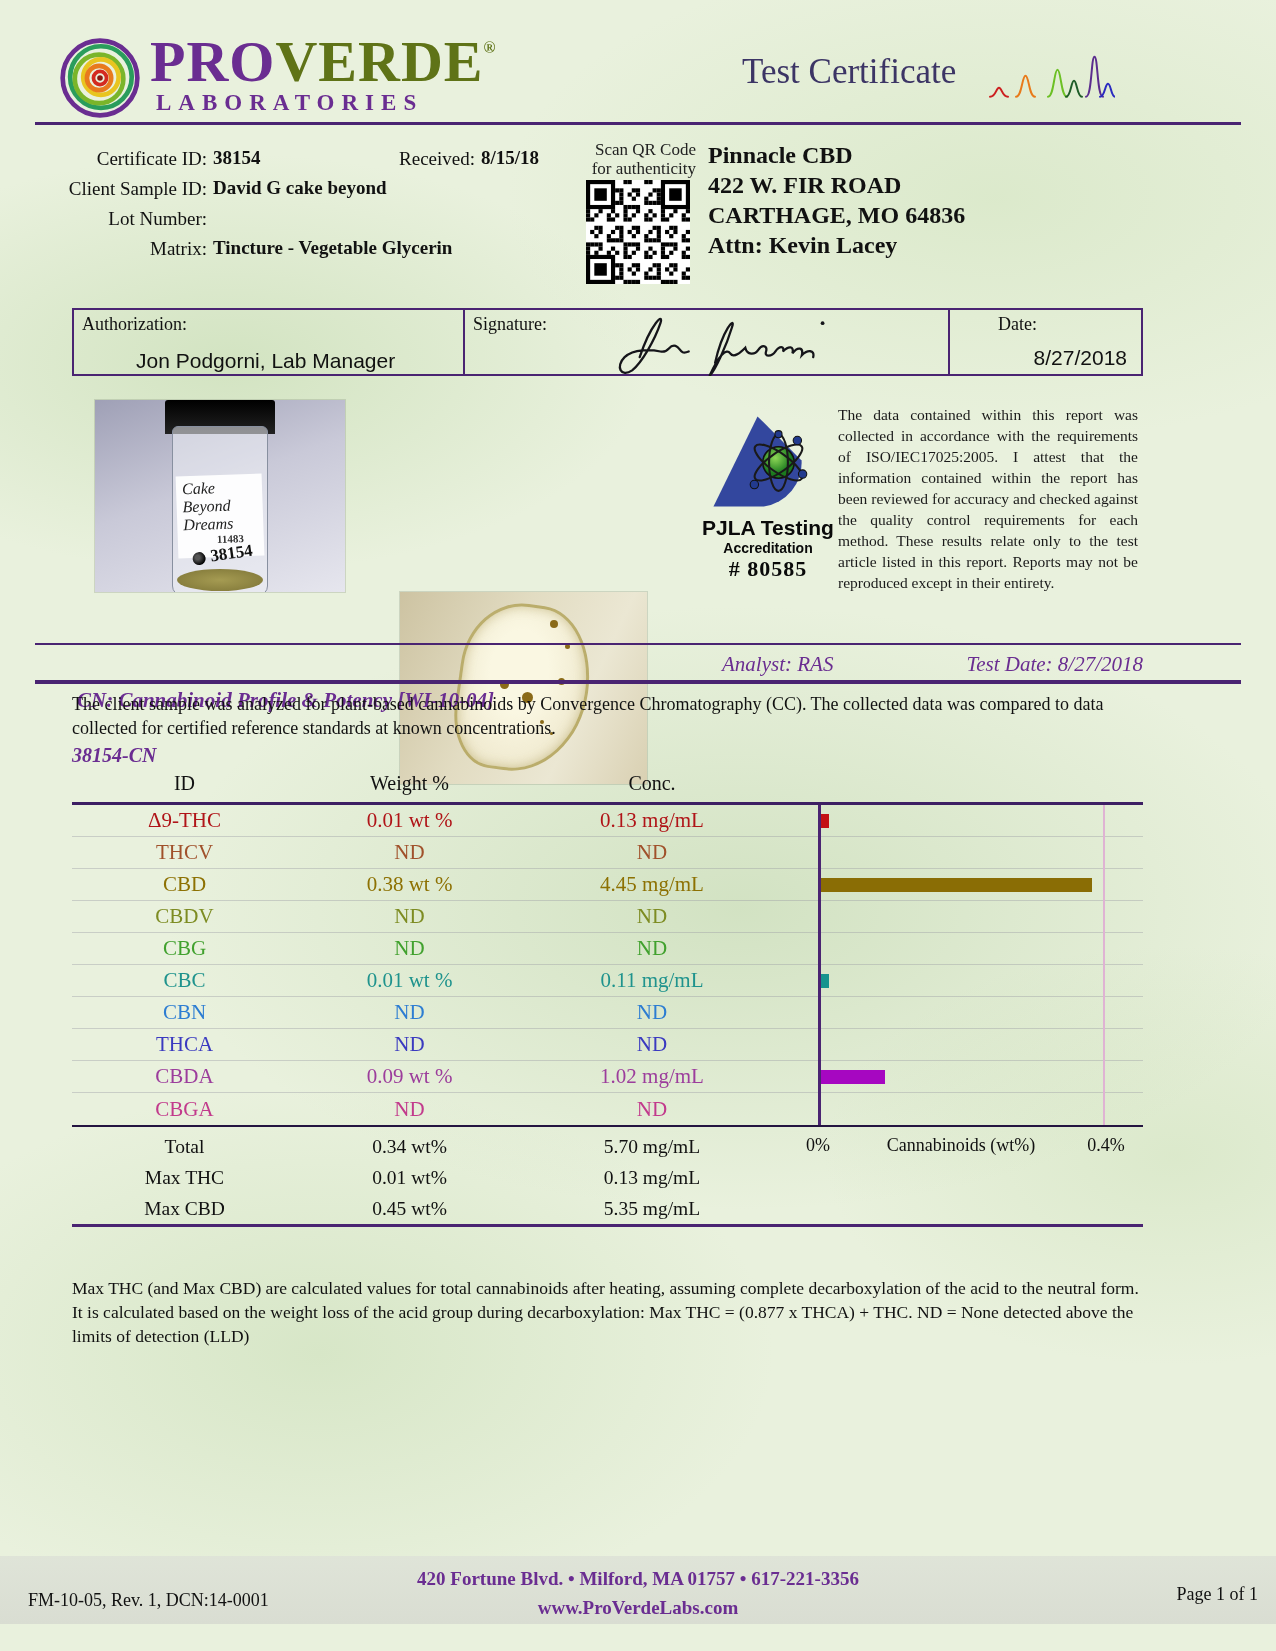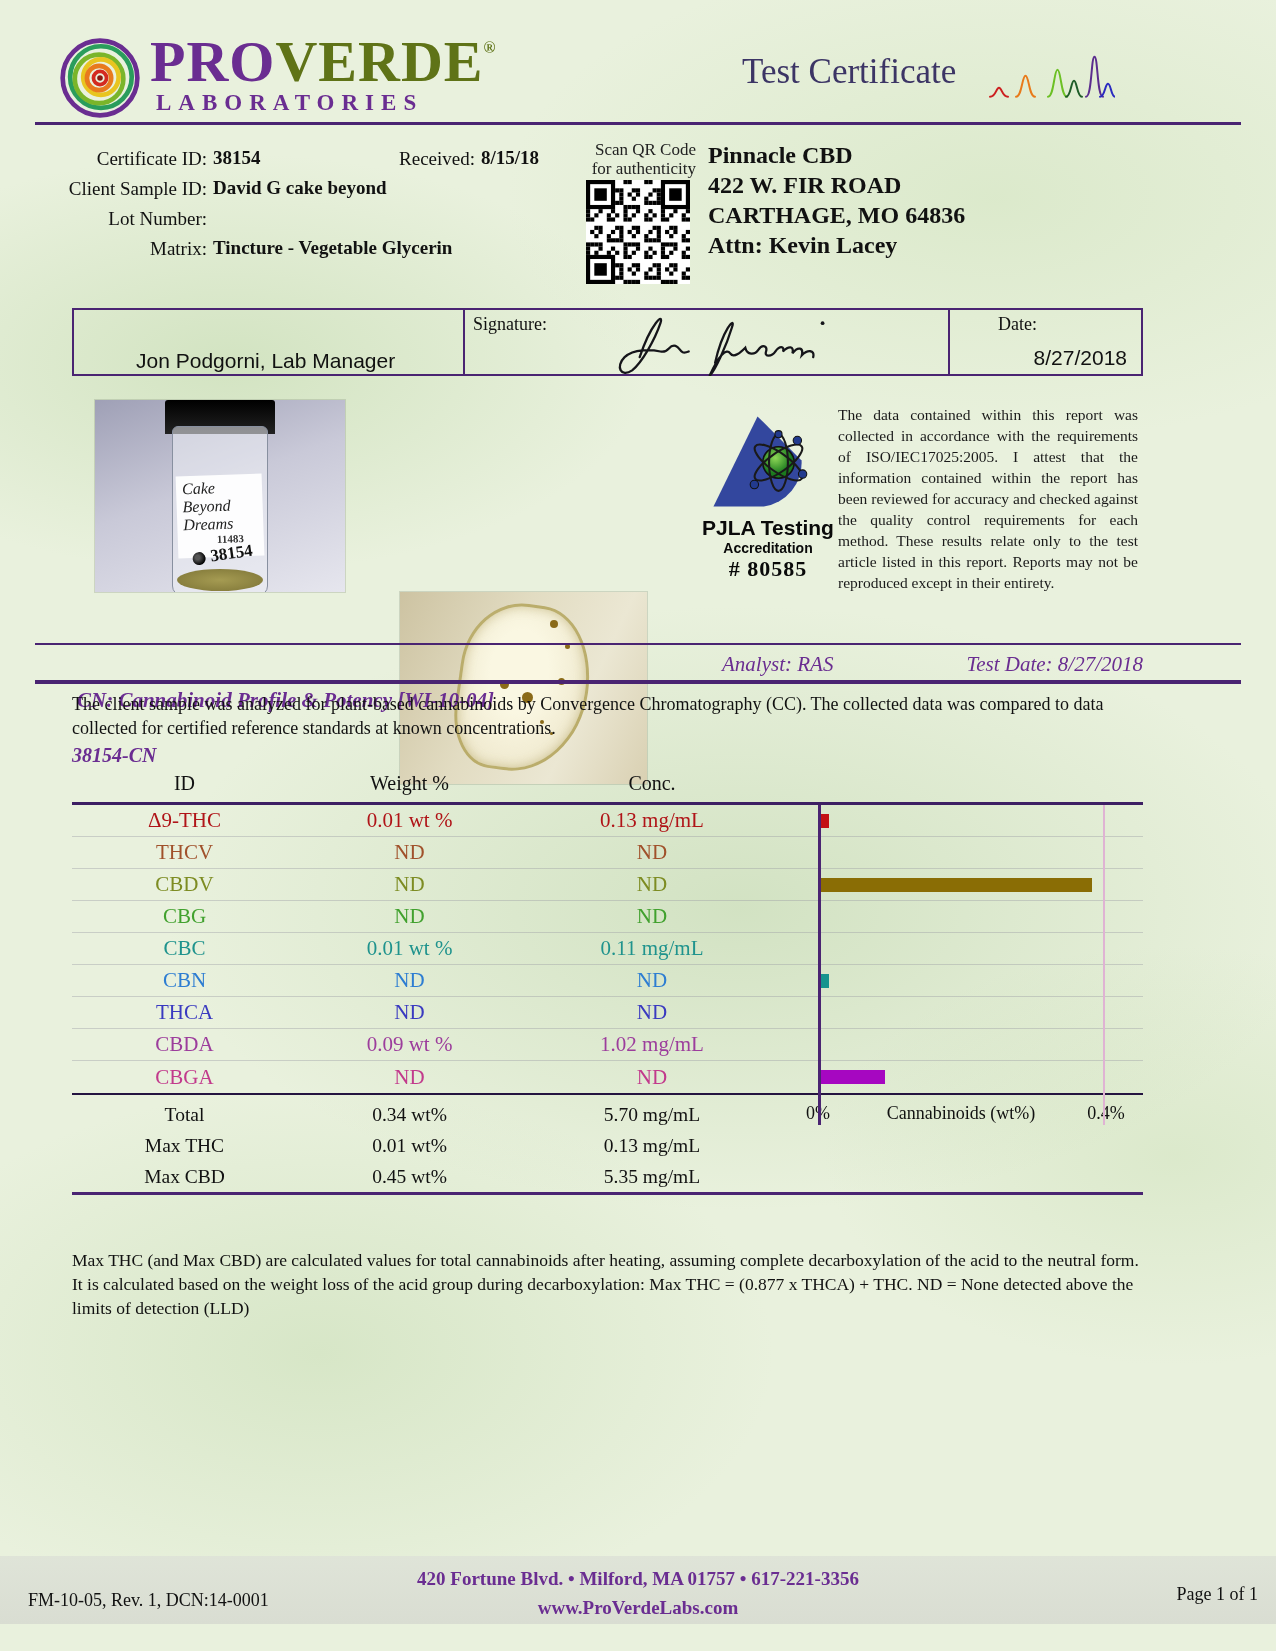--- a/index.html
+++ b/index.html
@@ -74,21 +74,21 @@
   .trow { display:flex; height:32px; align-items:center; border-bottom:1px solid rgba(150,150,160,.38); }
   .trow:last-child { border-bottom:none; }
   .tcell { text-align:center; font-size:21px; }
   .c0 { width:225px; } .c1 { width:225px; } .c2 { width:260px; } .cchart { flex:1; }
   .sep-dark { height:2px; background:#241440; }
   .totrow { display:flex; height:31px; align-items:center; }
   .totrow .tcell { color:#111; font-size:19.5px; }
   .axis-label { position:absolute; font-size:18px; color:#111; text-align:center; }
   .bar { position:absolute; height:14px; }
   
-  .footnote { font-size:17.5px; color:#111; line-height:24px; }
+  .footnote { font-size:17.5px; color:#111; line-height:24px;margin-top:28px; }
   .footer-band { position:absolute; left:0; top:1556px; width:1276px; height:68px;
     background:linear-gradient(#dfe4d8,#d9ddd2); }
   .footer-center { text-align:center; color:#6a2d91; font-weight:bold; font-size:19px; line-height:29px; }
   .footer-side { font-size:18px; color:#111; }
 </style>
 </head>
 <body>
 
 <div class="page">
 
@@ -336,20 +336,21 @@
 
   <div class="abs" style="left:708px; top:140px;">
     <div class="addr-line">Pinnacle CBD</div>
     <div class="addr-line">422 W. FIR ROAD</div>
     <div class="addr-line">CARTHAGE, MO  64836</div>
     <div class="addr-line">Attn: Kevin Lacey</div>
   </div>
 
   <div class="abs auth-box" style="left:72px; top:308px; width:1071px; height:68px;">
     <div class="auth-cell" style="width:391px;">
+      <div class="auth-label">Authorization:</div>
       <div class="auth-name abs" style="left:62px; top:39px;">Jon Podgorni, Lab Manager</div>
     </div>
     <div class="auth-cell" style="width:485px;">
       <div class="auth-label">Signature:</div>
       <svg class="abs" style="left:130px; top:0px;" width="310" height="66" viewBox="0 0 310 70">
         <g fill="none" stroke="#15151a" stroke-width="2.4" stroke-linecap="round">
           <path d="M38,50 C50,14 64,2 60,14 C54,32 40,56 30,64 C18,72 12,60 22,50 C32,41 50,42 60,44 C70,46 68,36 76,38 C82,40 80,48 90,44"></path>
           <path d="M118,56 C126,20 140,6 136,18 C130,38 118,64 112,70 C122,48 130,40 134,46 C138,52 146,44 150,40 C152,48 160,48 164,42 C168,36 174,38 172,44 C170,50 178,50 182,44 C186,38 192,38 190,44 C196,38 202,38 200,46 C206,38 212,40 210,48 C216,42 224,42 222,50"></path>
         </g>
         <circle cx="232" cy="14" r="2" fill="#15151a"></circle>
@@ -436,20 +437,26 @@
           <div class="tcell c2" style="color: rgb(176, 20, 24);">0.13 mg/mL</div>
           <div class="tcell cchart"></div>
         </div>
         <div class="trow">
           <div class="tcell c0" style="color: rgb(160, 81, 43);">THCV</div>
           <div class="tcell c1" style="color: rgb(160, 81, 43);">ND</div>
           <div class="tcell c2" style="color: rgb(160, 81, 43);">ND</div>
           <div class="tcell cchart"></div>
         </div>
         <div class="trow">
+          <div class="tcell c0" style="color: rgb(141, 113, 3);">CBD</div>
+          <div class="tcell c1" style="color: rgb(141, 113, 3);">0.38 wt %</div>
+          <div class="tcell c2" style="color: rgb(141, 113, 3);">4.45 mg/mL</div>
+          <div class="tcell cchart"></div>
+        </div>
+        <div class="trow">
           <div class="tcell c0" style="color: rgb(125, 140, 34);">CBDV</div>
           <div class="tcell c1" style="color: rgb(125, 140, 34);">ND</div>
           <div class="tcell c2" style="color: rgb(125, 140, 34);">ND</div>
           <div class="tcell cchart"></div>
         </div>
         <div class="trow">
           <div class="tcell c0" style="color: rgb(65, 161, 46);">CBG</div>
           <div class="tcell c1" style="color: rgb(65, 161, 46);">ND</div>
           <div class="tcell c2" style="color: rgb(65, 161, 46);">ND</div>
           <div class="tcell cchart"></div>

